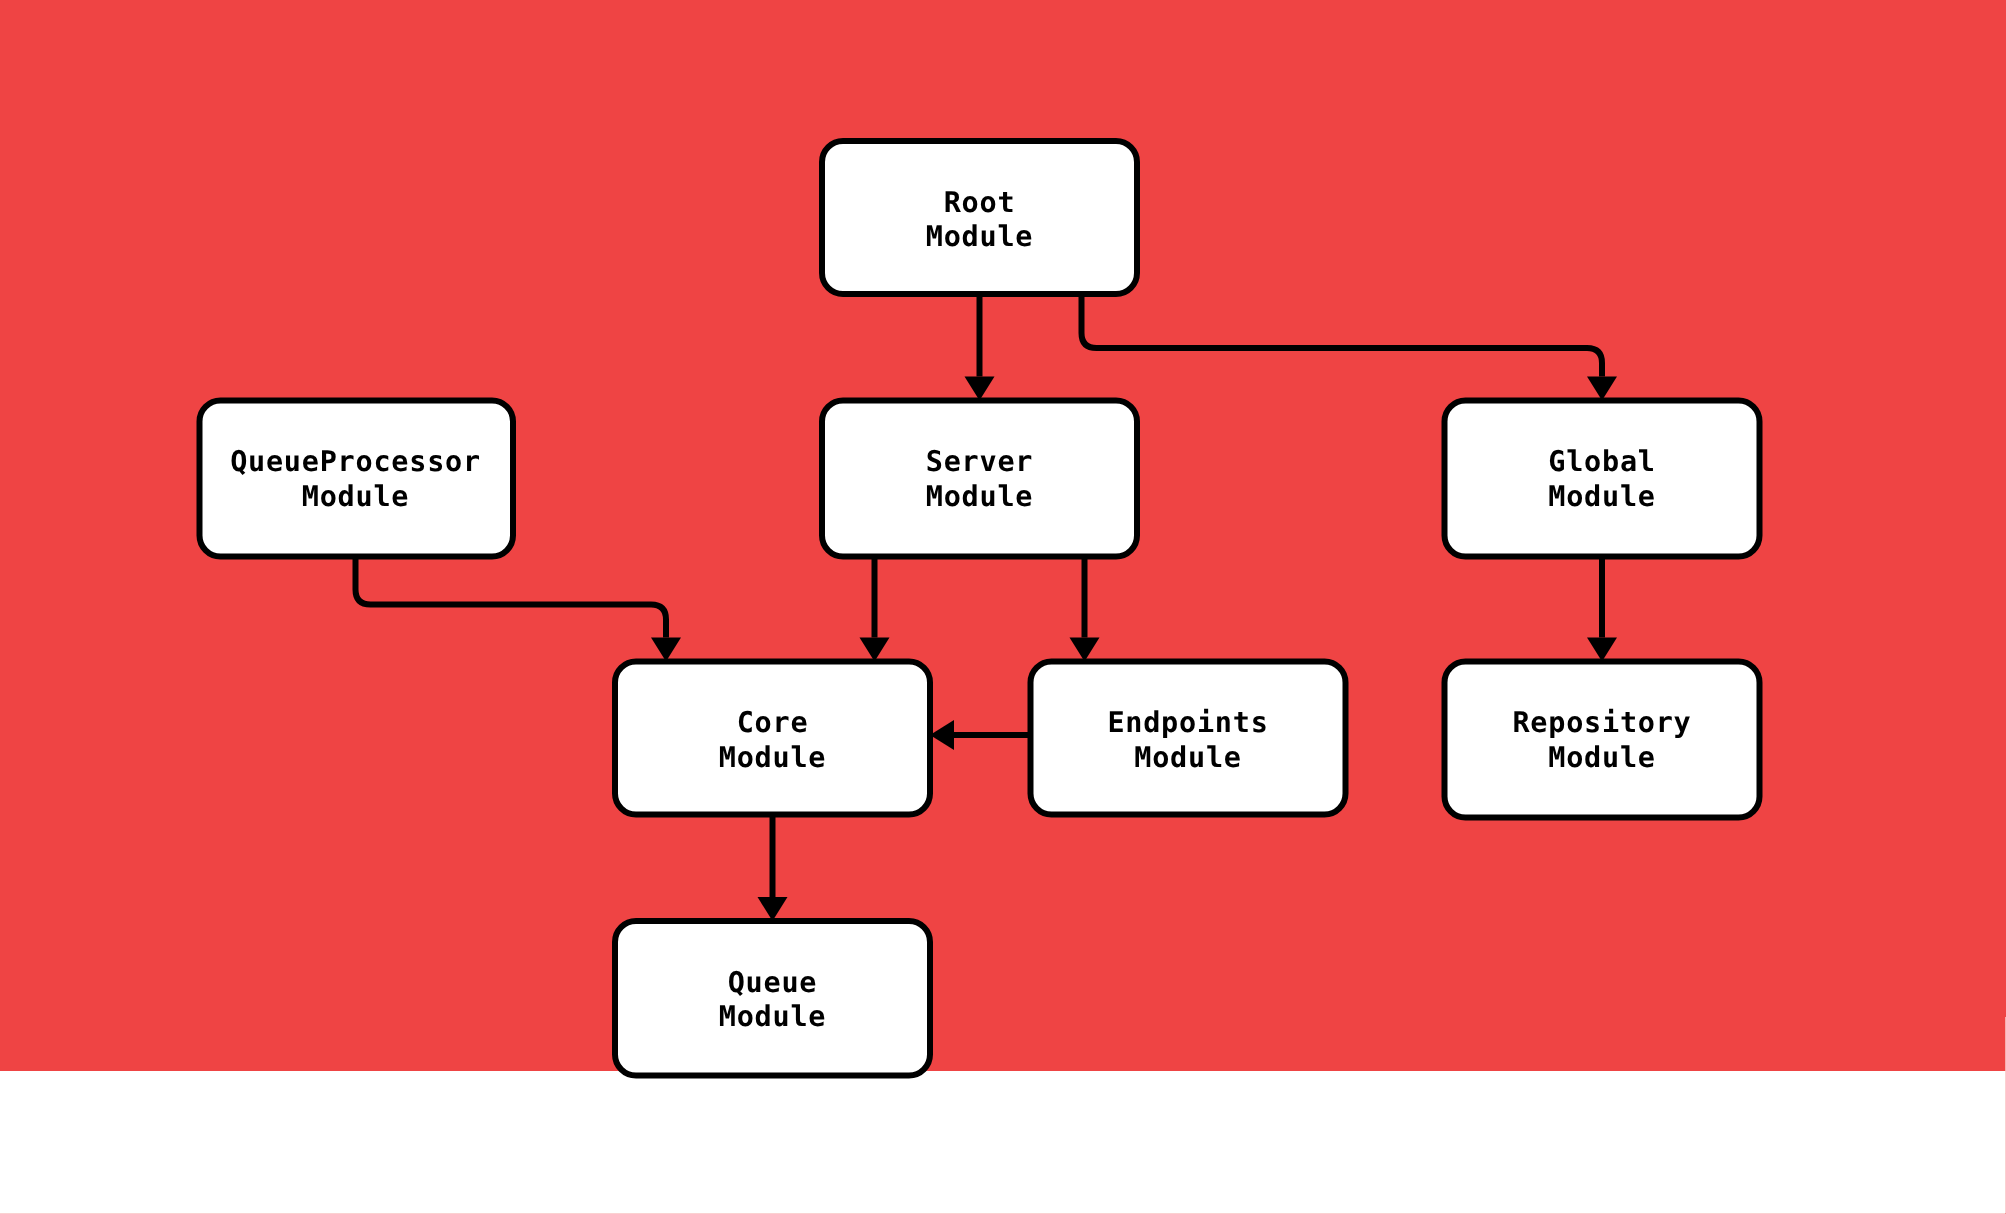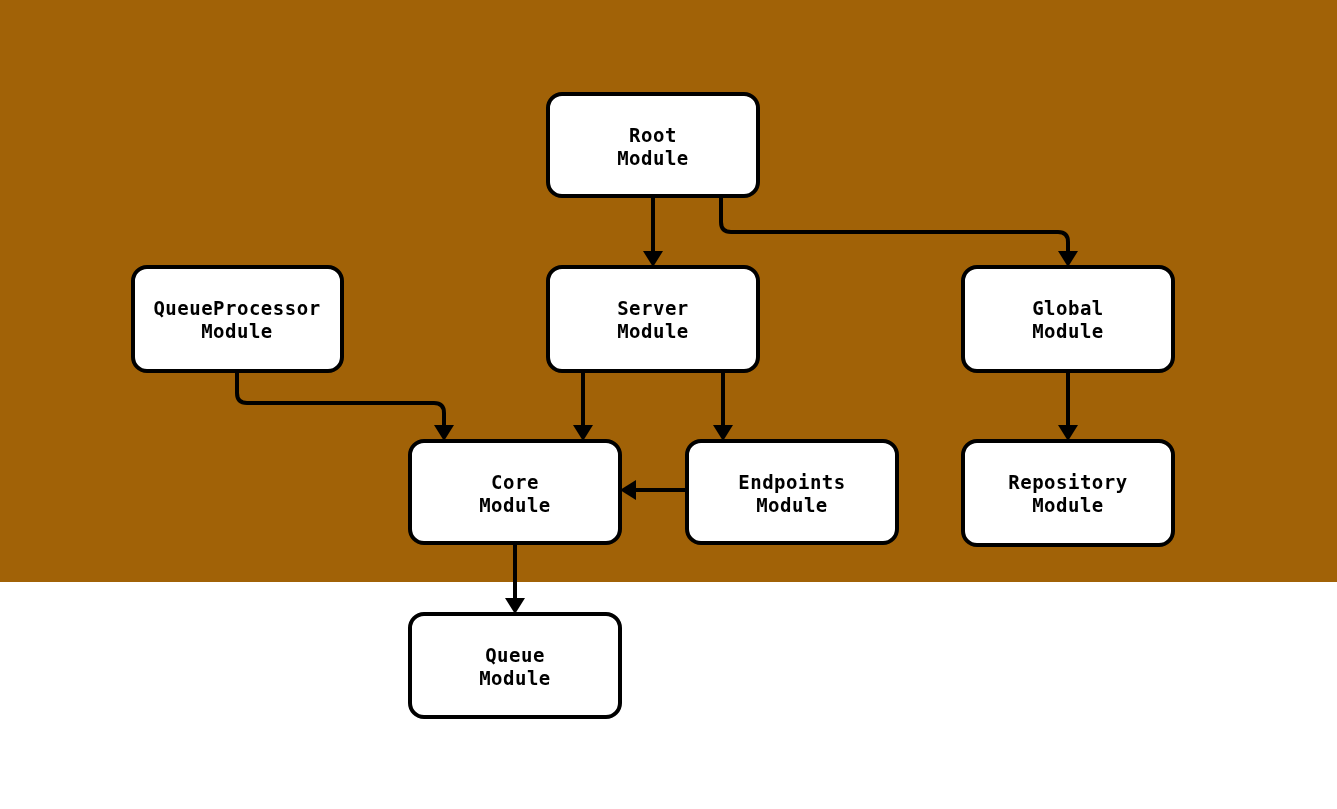--- a/index.html
+++ b/index.html
@@ -9,22 +9,22 @@
   }
   body {
     width: 1337px;
     height: 809px;
     overflow: hidden;
     font-family: "DejaVu Sans Mono", monospace;
   }
   #diagram-root {
     position: relative;
     width: 1337px;
-    height: 582px;
-    background: #a16207;
+    height: 714px;
+    background: #ef4444;
   }
   svg.diagram-canvas {
     display: block;
     width: 1337px;
     height: 809px;
   }
   .node-box {
     fill: #ffffff;
     stroke: #000000;
     stroke-width: 4;

